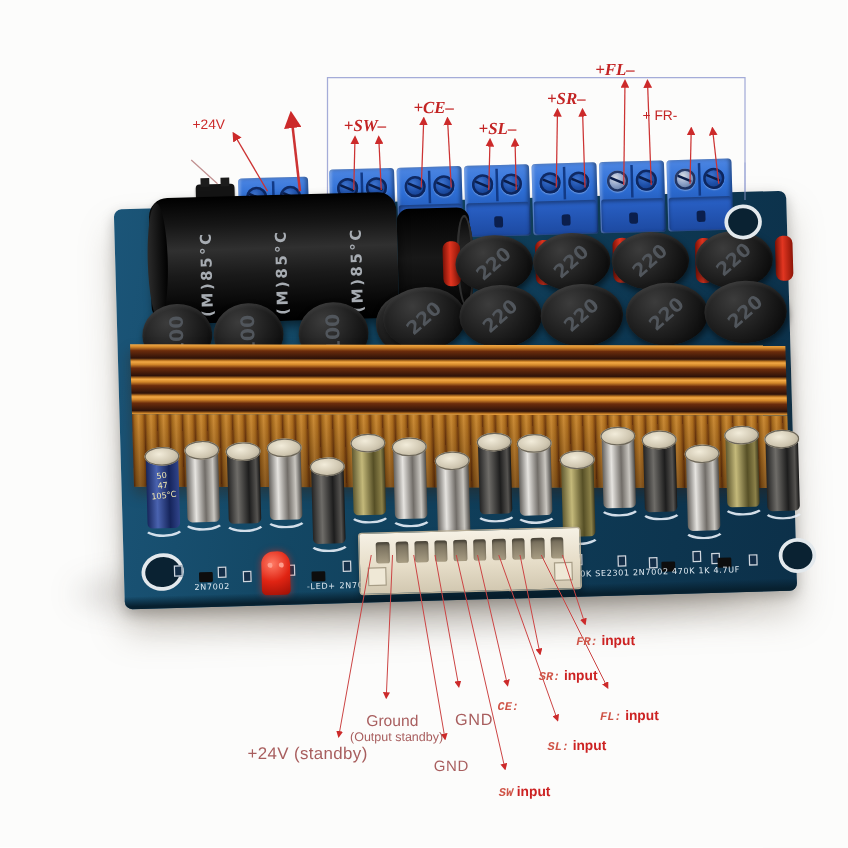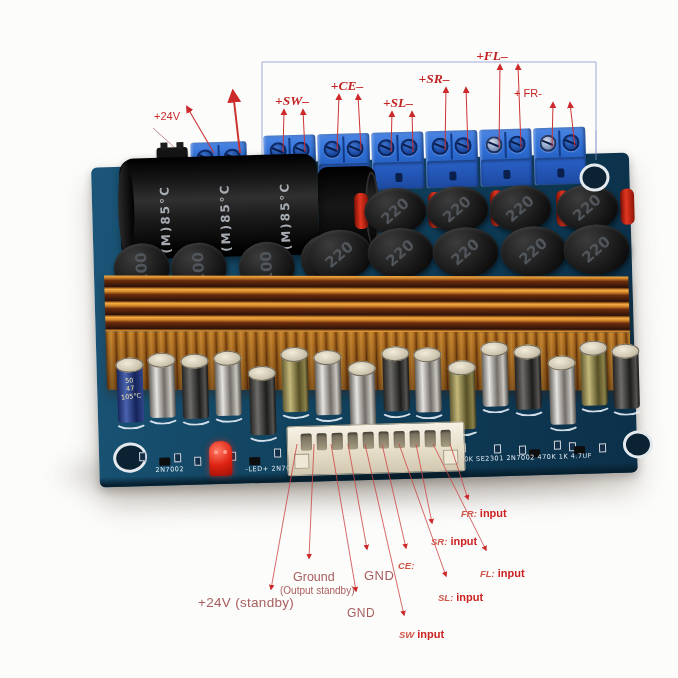--- a/index.html
+++ b/index.html
@@ -106,27 +106,27 @@
   .hole{position:absolute;border-radius:50%;background:#0a2232;border:3px solid #e3e9ed;z-index:7;}
   .silk{position:absolute;z-index:8;color:#dfe9f0;font-size:6.5px;letter-spacing:.5px;
        font-family:"DejaVu Sans",sans-serif;white-space:nowrap;}
   .smd{position:absolute;width:7px;height:9px;z-index:7;background:#142e48;border:1px solid #cdd6de;}
   .chip{position:absolute;width:11px;height:8px;z-index:7;background:#0d0d0d;border-radius:1px;}
 
   
   .lbl{position:absolute;z-index:21;}
   .t-title{color:#2a34a6;font-weight:bold;font-size:17.5px;}
   .t-maroon{color:#b24444;font-size:15px;line-height:1.22;white-space:pre-line;}
-  .t-red-sm{color:#cc2a2a;font-size:11px;margin-top:16px;}
+  .t-red-sm{color:#cc2a2a;font-size:11px;}
   .t-red-md{color:#c43434;font-size:15px;}
   .spk{font-family:"Liberation Serif",serif;font-style:italic;font-weight:bold;font-size:13.5px;
        color:#c32424;transform:translateX(-50%);white-space:nowrap;}
   .spk.alt{font-family:"Liberation Sans",sans-serif;font-style:normal;font-weight:normal;font-size:11px;}
   .b-soft{color:#a85e5e;}
-  .ch .pre{font-family:Liberation Sans, sans-serif;font-style:italic;font-weight:600;font-size:9.5px;color:#cf5548;}
+  .ch .pre{font-family:Liberation Mono, monospace;font-style:italic;font-weight:600;font-size:9.5px;color:#cf5548;}
   .ch .word{font-weight:bold;font-size:11px;color:#cc2222;margin-left:3px;}
 </style>
 </head>
 <body>
 
 <div class="stage">
 
   <svg class="ov under">
     <path d="M262,196 L262,62 L596,62 L596,160" fill="none" stroke="#9aa3d4" stroke-width="1" opacity="0.9"></path>
   </svg>
@@ -349,21 +349,21 @@
     <line x1="416" y1="444" x2="432" y2="523" stroke="#cc4444" stroke-width="0.8" marker-end="url(#arr)"></line>
     <line x1="433" y1="444" x2="486" y2="550" stroke="#cc4444" stroke-width="0.8" marker-end="url(#arr)"></line>
     <line x1="450" y1="444" x2="468" y2="499" stroke="#cc4444" stroke-width="0.8" marker-end="url(#arr)"></line>
   </svg>
 
   <div class="lbl t-red-sm" style="left:154px;top:94px;">+24V</div>
 
   <div class="lbl spk" style="left:292px;top:93px;">+SW–</div>
   <div class="lbl spk" style="left:347px;top:78px;">+CE–</div>
   <div class="lbl spk" style="left:398px;top:95px;">+SL–</div>
-  <div class="lbl spk" style="left:434px;top:71px;text-align:right;">+SR–</div>
+  <div class="lbl spk" style="left:453px;top:71px;text-align:right;">+SR–</div>
   <div class="lbl spk" style="left:492px;top:48px;">+FL–</div>
   <div class="lbl spk alt" style="left:528px;top:87px;">+ FR-</div>
 
   <div class="lbl b-soft" style="left:198px;top:595px;font-size:13.5px;letter-spacing:.3px;">+24V (standby)</div>
   <div class="lbl b-soft" style="left:293px;top:570px;font-size:12.5px;">Ground</div>
   <div class="lbl b-soft" style="left:280px;top:585px;font-size:10px;">(Output standby)</div>
   <div class="lbl b-soft" style="left:364px;top:568px;font-size:13px;letter-spacing:.5px;">GND</div>
   <div class="lbl b-soft" style="left:347px;top:606px;font-size:12px;letter-spacing:.5px;">GND</div>
   <div class="lbl ch" style="left:398px;top:555px;"><span class="pre">CE:</span></div>
 

